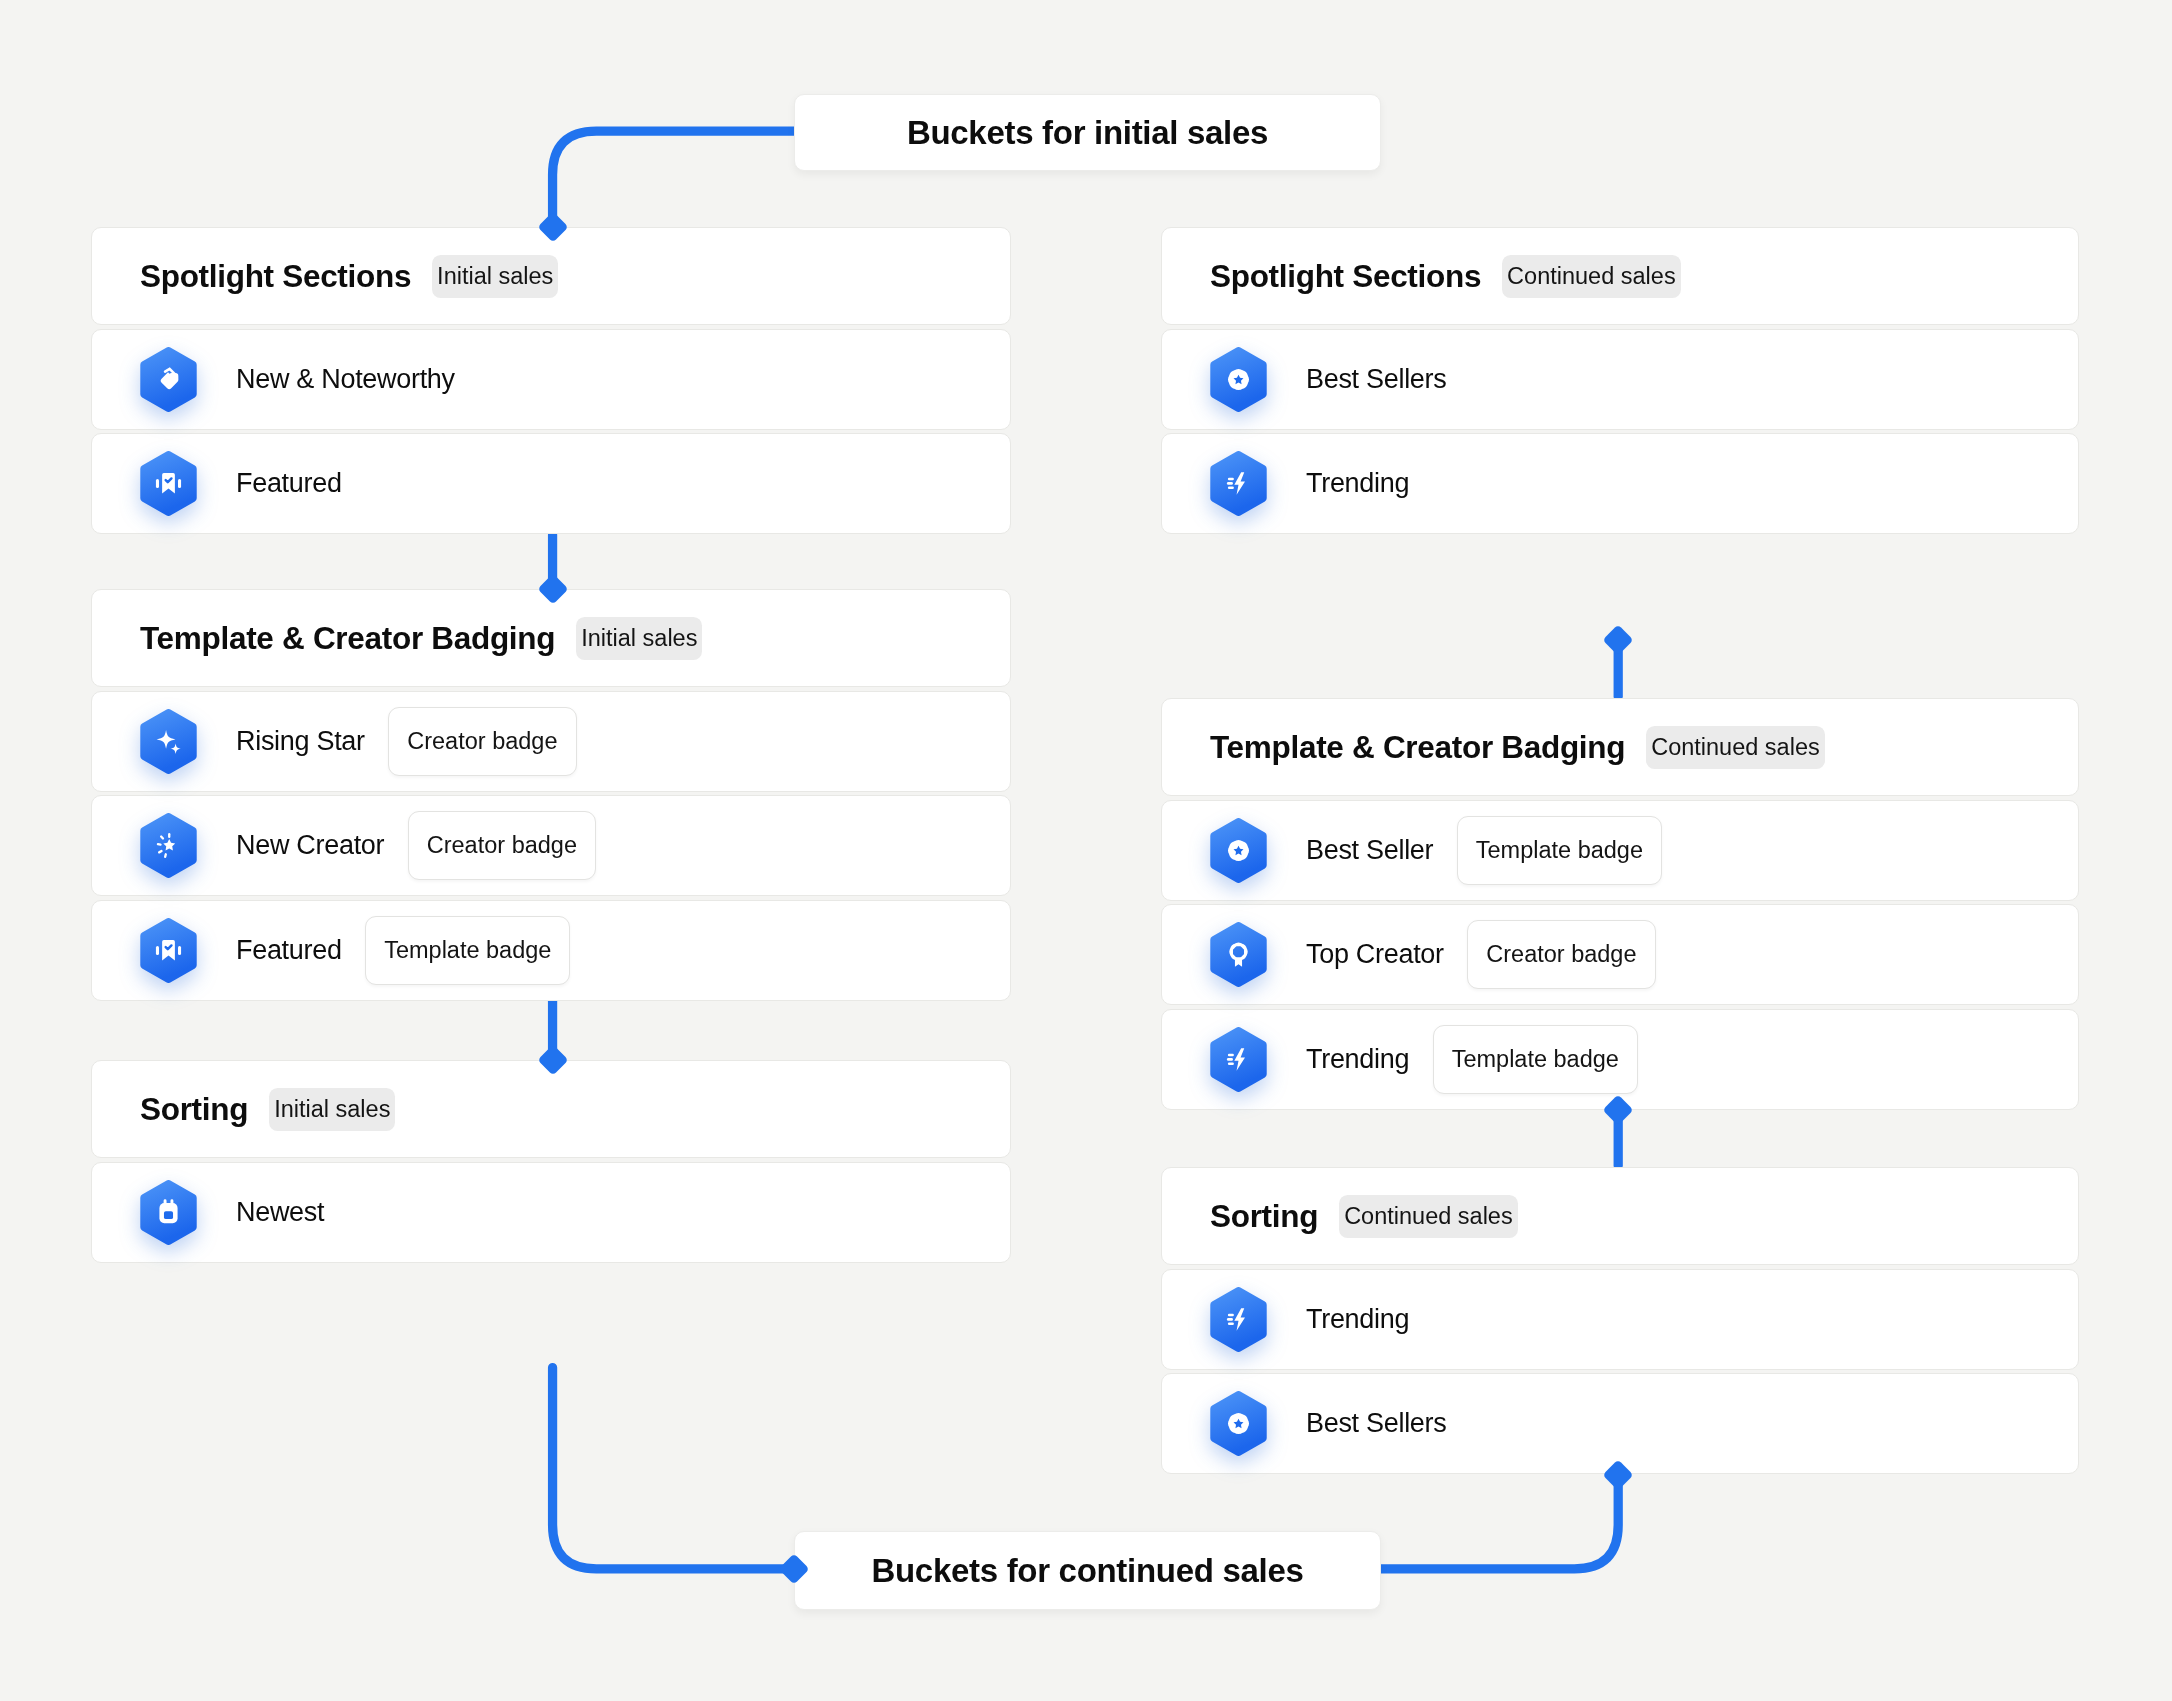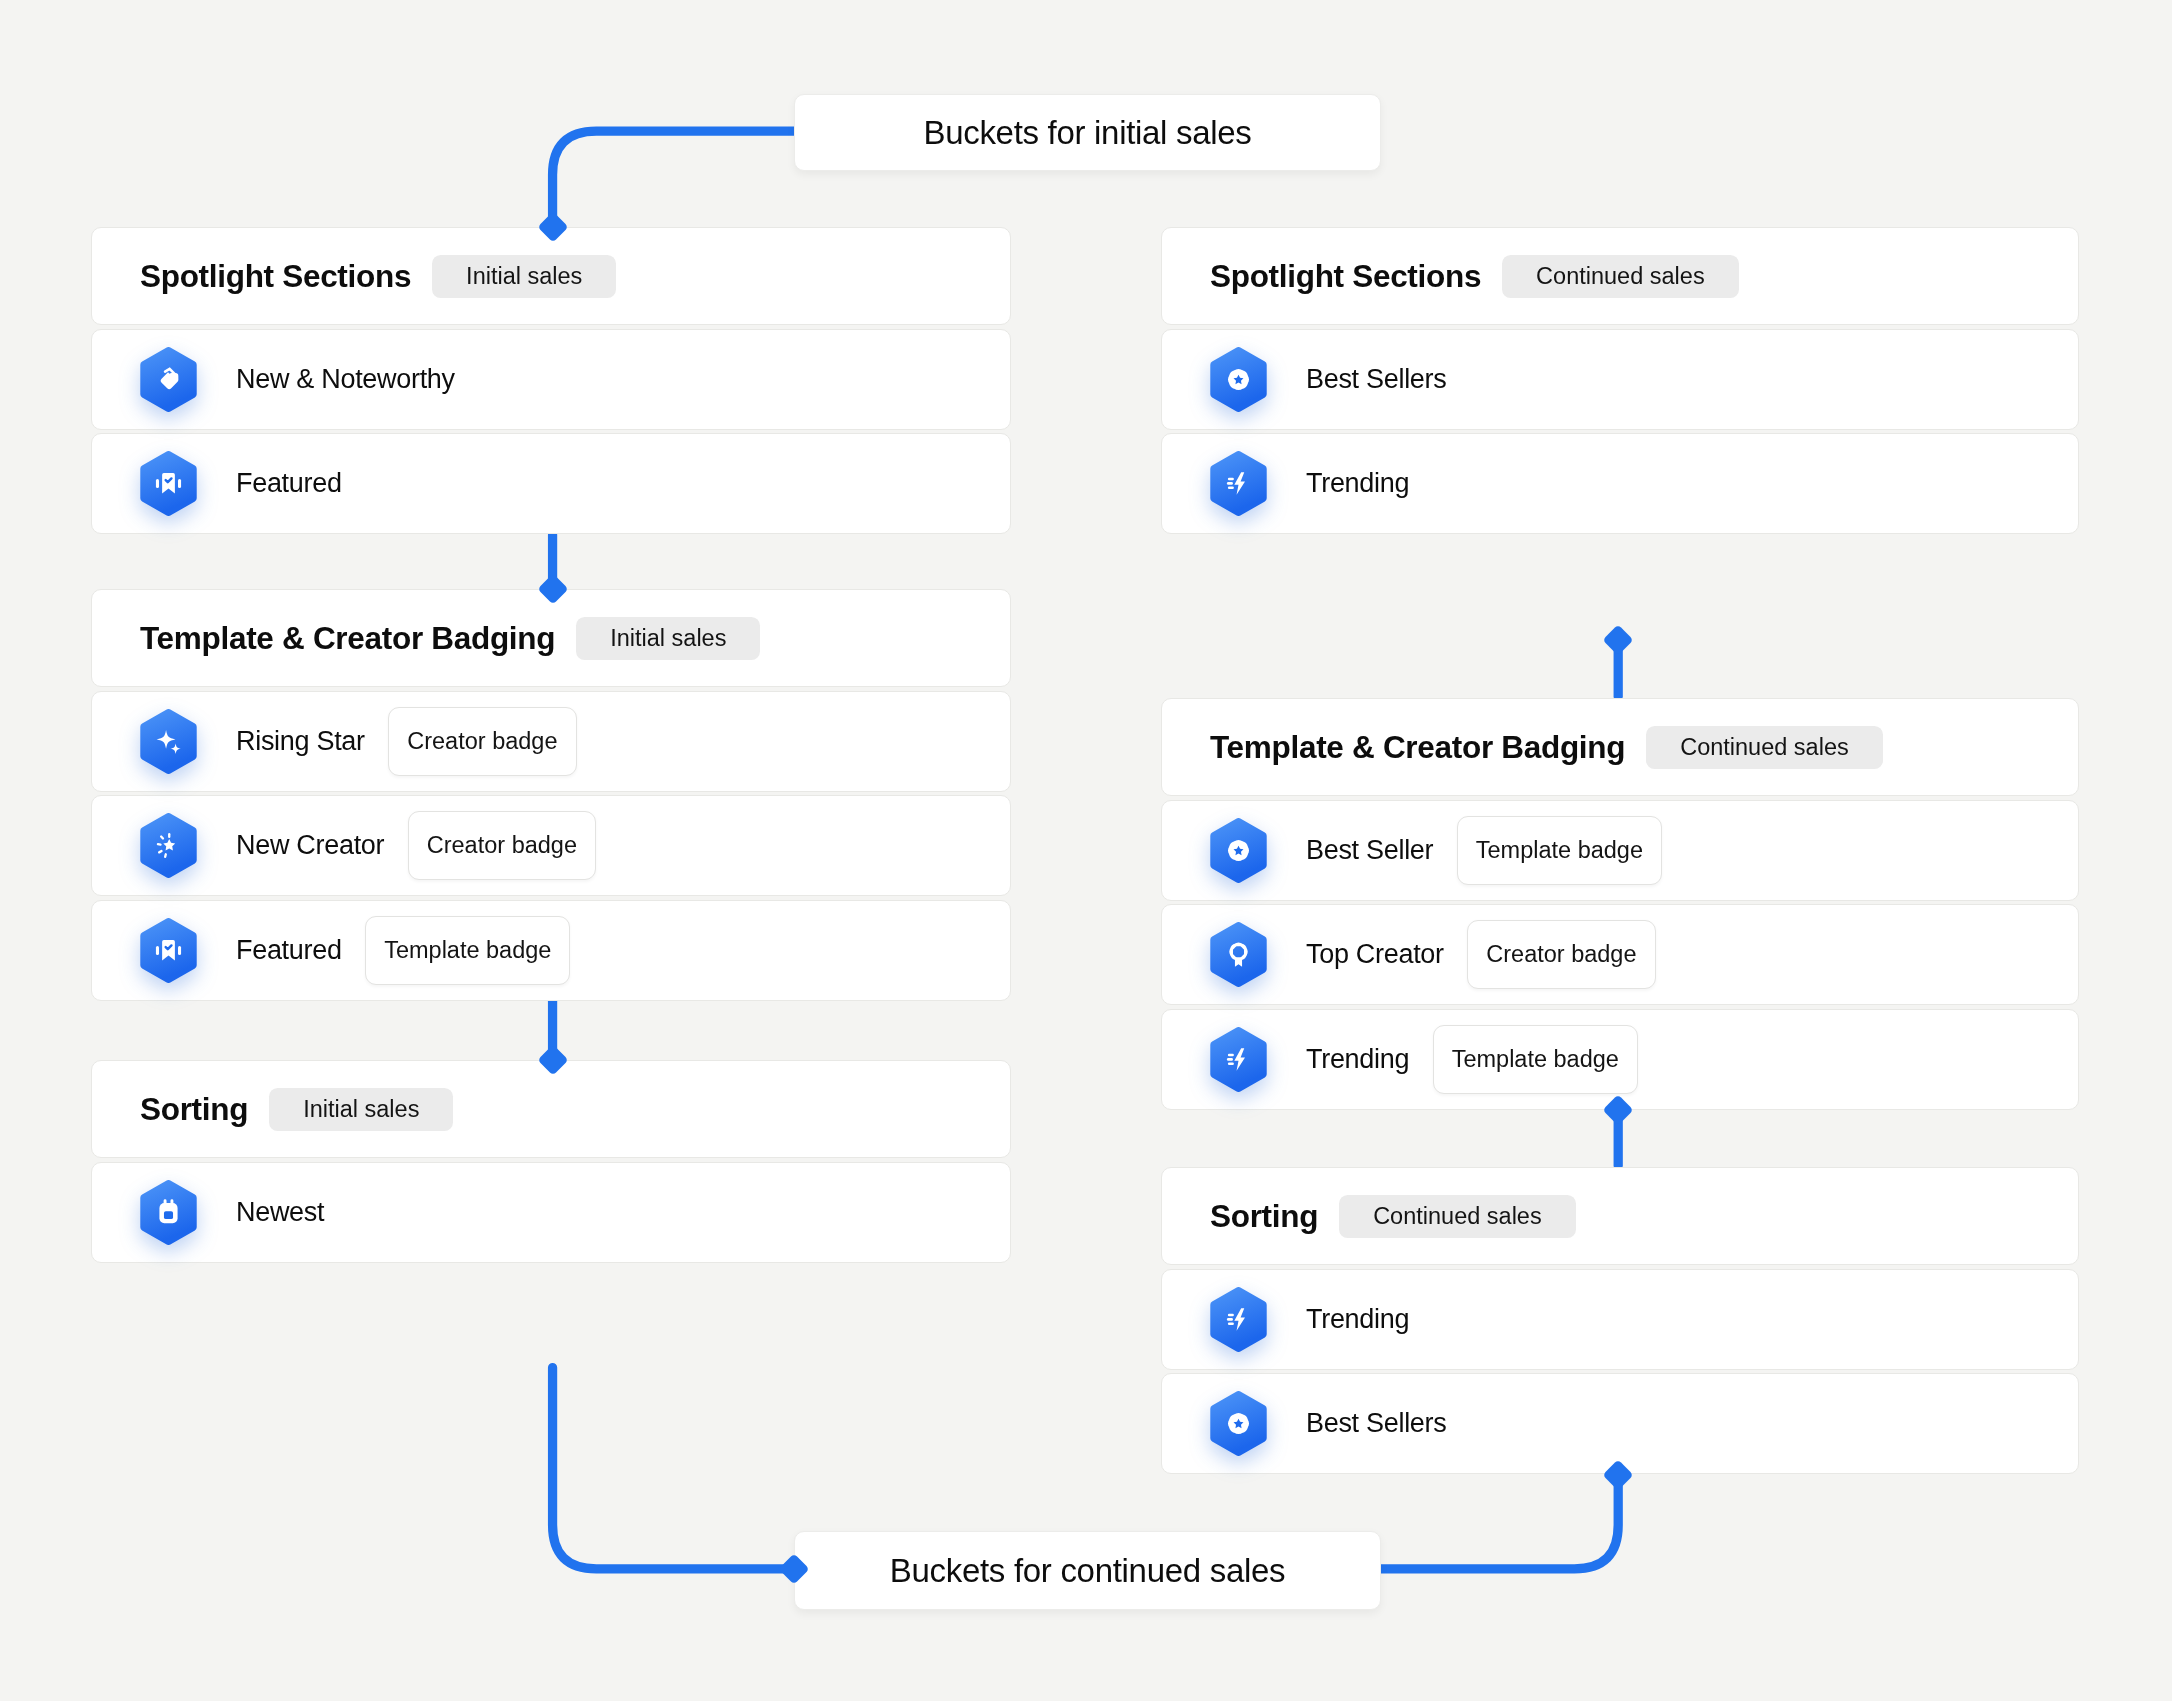--- a/index.html
+++ b/index.html
@@ -8,41 +8,41 @@
     background:#f4f4f2;
     font-family:"Liberation Sans", sans-serif;
     color:#0d0d0d;
   }
   #connector-layer{position:absolute;left:0;top:0;z-index:0;}
   .node{
     position:absolute;z-index:2;background:#ffffff;
     border:1.2px solid #ececea;border-radius:10px;
     box-shadow:0 3.7px 8.6px rgba(0,0,0,.05);
     display:flex;align-items:center;justify-content:center;
-    font-size:33px;font-weight:400;letter-spacing:-0.3px;
+    font-size:33px;font-weight:700;letter-spacing:-0.3px;
   }
   #top-node{left:794px;top:94px;width:585px;height:75px;}
   #bottom-node{left:794px;top:1531px;width:585px;height:77px;}
   .card{position:absolute;z-index:1;display:flex;flex-direction:column;gap:3.7px;}
   #card-0{left:91px;top:227px;width:920px;}
   #card-1{left:91px;top:589px;width:920px;}
   #card-2{left:91px;top:1060px;width:920px;}
   #card-3{left:1161px;top:227px;width:918px;}
   #card-4{left:1161px;top:698px;width:918px;}
   #card-5{left:1161px;top:1167px;width:918px;}
   .segment{
     background:#ffffff;border:1.2px solid #e8e8e5;border-radius:10px;
     box-sizing:border-box;display:flex;align-items:center;
   }
   .head{height:98px;padding-left:48px;}
   .card-title{font-size:31.5px;font-weight:700;letter-spacing:-0.3px;text-align:center;}
   .card-tag{
     margin-left:21px;background:#ebebeb;color:#141414;
     font-size:23.5px;font-weight:400;
-    padding:8px 34px;border-radius:8.6px;white-space:nowrap;
+    padding:8px 5px;border-radius:8.6px;white-space:nowrap;
   }
   .row{height:101px;padding-left:47px;}
   .hex-icon{width:59px;height:65px;flex:0 0 auto;display:block;
     filter:drop-shadow(0 8.6px 10px rgba(23,92,211,.28));}
   .row-label{margin-left:38px;font-size:27px;font-weight:400;letter-spacing:-0.3px;}
   .row-badge{
     margin-left:23.5px;background:#ffffff;border:1.2px solid #e3e3e1;
     border-radius:11px;color:#141414;font-size:23.5px;font-weight:400;
     padding:20px 18px;white-space:nowrap;box-shadow:0 1.2px 3.1px rgba(0,0,0,.04);
   }

